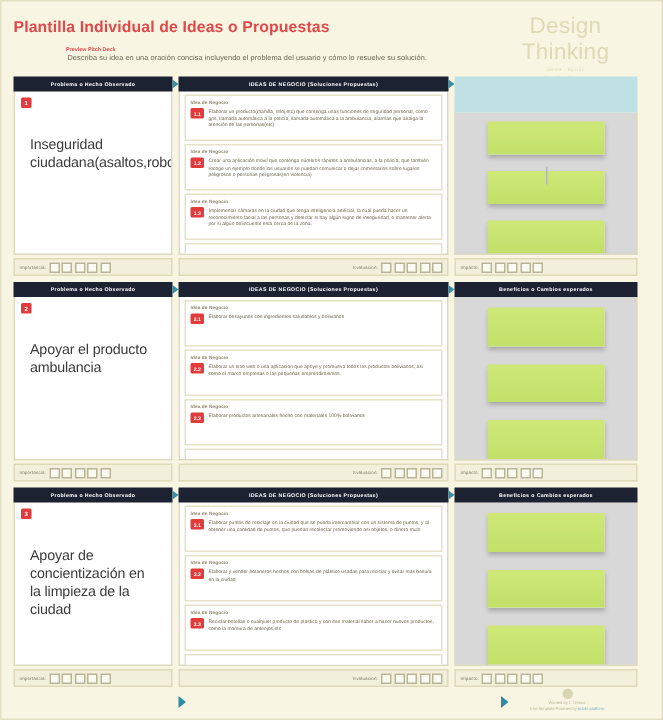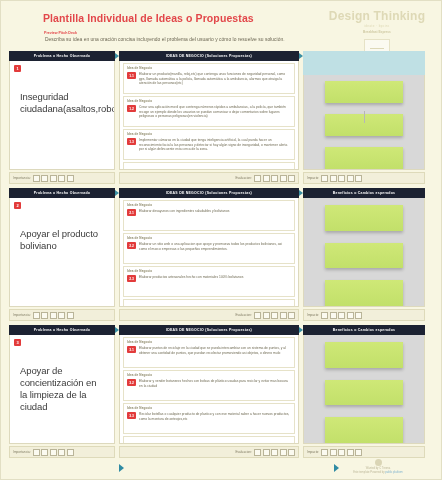--- a/index.html
+++ b/index.html
@@ -17,21 +17,20 @@
     border: 1px solid #e2dfc4;
   }
 
   
   .hdr { position: relative; height: 44px; }
   .hdr-title {
     color: #e2474a;
     font-size: 10.5px;
     font-weight: bold;
     letter-spacing: .1px;
-    margin-left: 34px;
     padding-top: 5px;
   }
   .hdr-sub-red {
     color: #e2474a;
     font-size: 3.6px;
     font-weight: bold;
     margin-left: 35px;
     margin-top: 7px;
   }
   .hdr-desc {
@@ -42,22 +41,22 @@
     letter-spacing: .05px;
   }
   .logo {
     position: absolute;
     right: 6px; top: 2px;
     width: 100px;
     text-align: center;
   }
   .logo-title {
     color: #ded9b6;
-    font-size: 12px;
-    font-weight: bold;
+    font-size: 15px;
+    font-weight: normal;
     letter-spacing: .2px;
   }
   .logo-sub {
     color: #ddd8b4;
     font-size: 3px;
     letter-spacing: .4px;
     margin-top: 1px;
   }
   .logo-sub2 {
     color: #cfc9a3;
@@ -359,21 +358,21 @@
               <div class="box"></div>
             </div>
           </div>
         </div>
       </div>
       <div class="row">
         <div class="panel panel-left">
           <div class="panel-hdr"><span>Problema o Hecho Observado</span><span class="hdr-arrow"></span></div>
           <div class="panel-body">
             <div class="num-badge">2</div>
-            <div class="problem-text">Apoyar el producto boliviano</div>
+            <div class="problem-text">Apoyar el producto ambulancia</div>
           </div>
           <div class="panel-foot">
             <span class="foot-label">Importancia:</span>
             <div class="boxes">
               <div class="box"></div>
               <div class="box"></div>
               <div class="box"></div>
               <div class="box"></div>
               <div class="box"></div>
             </div>

